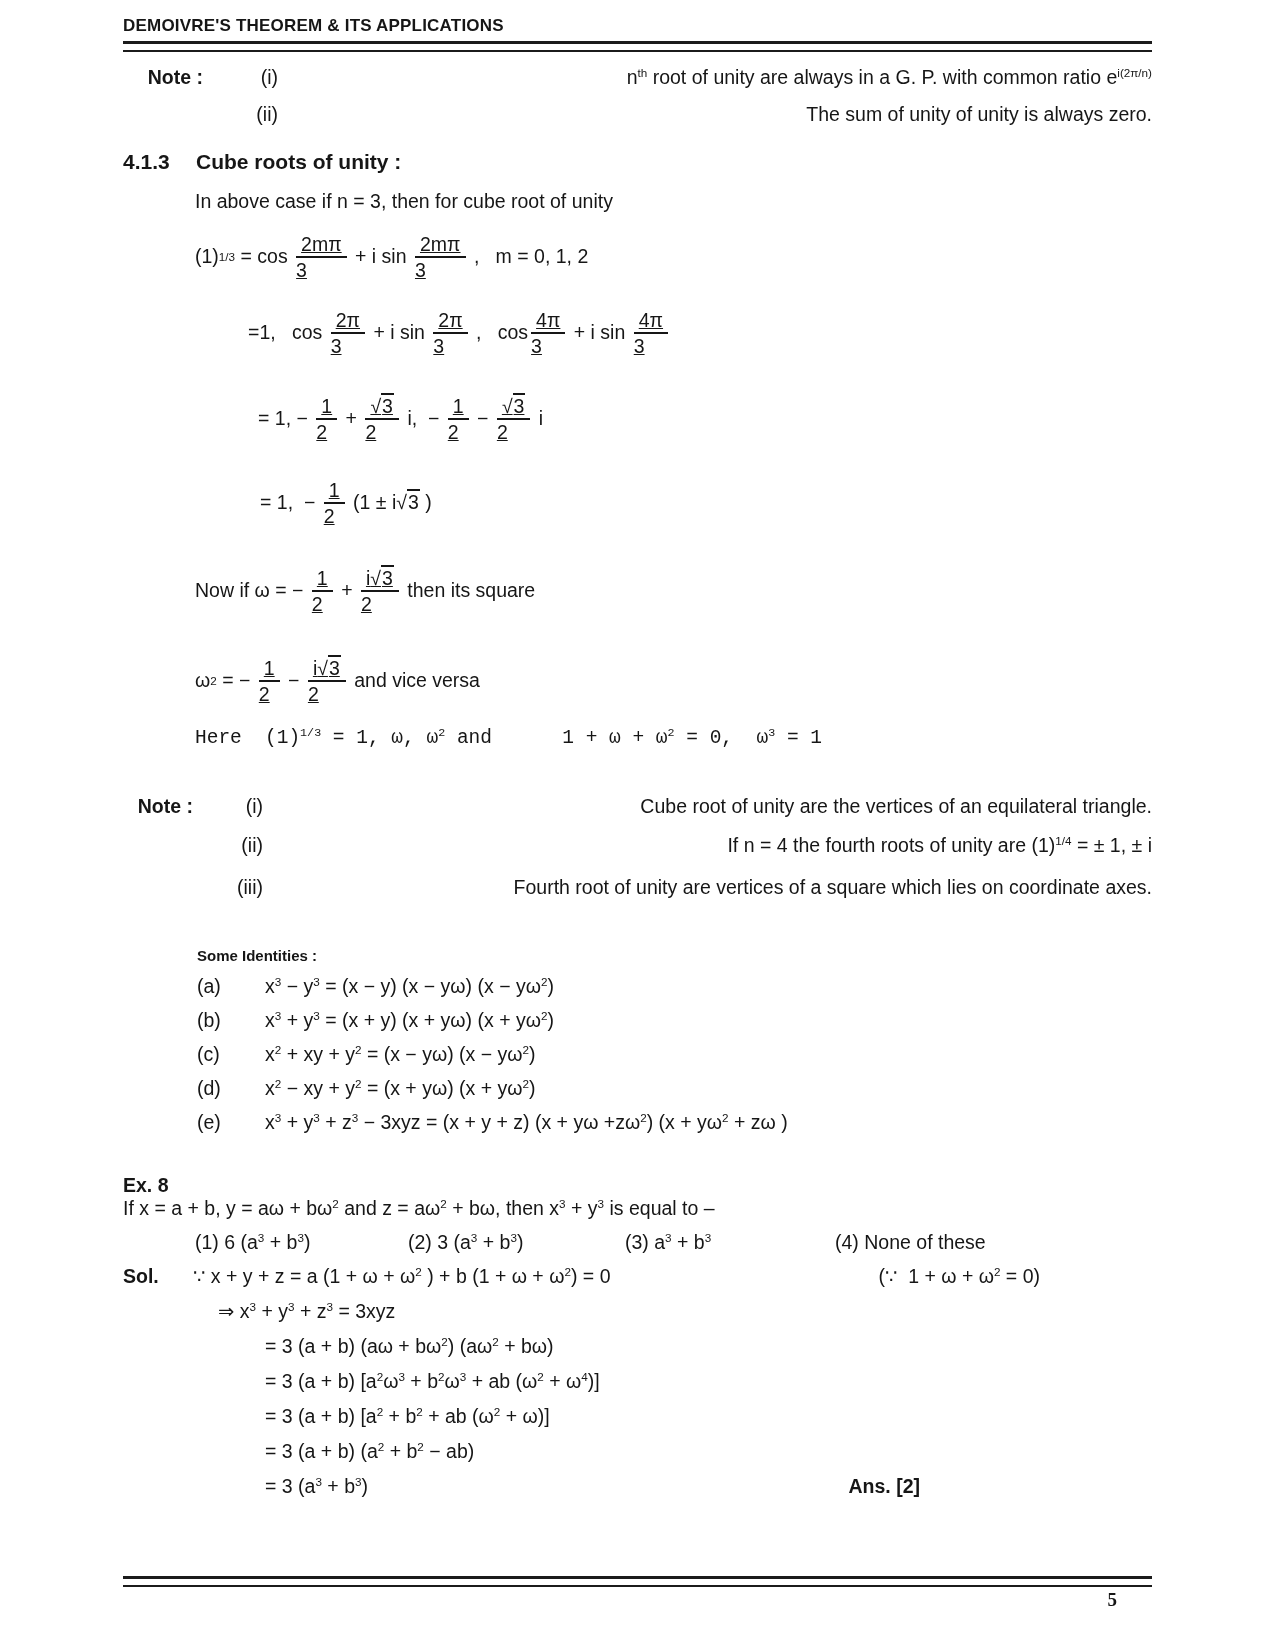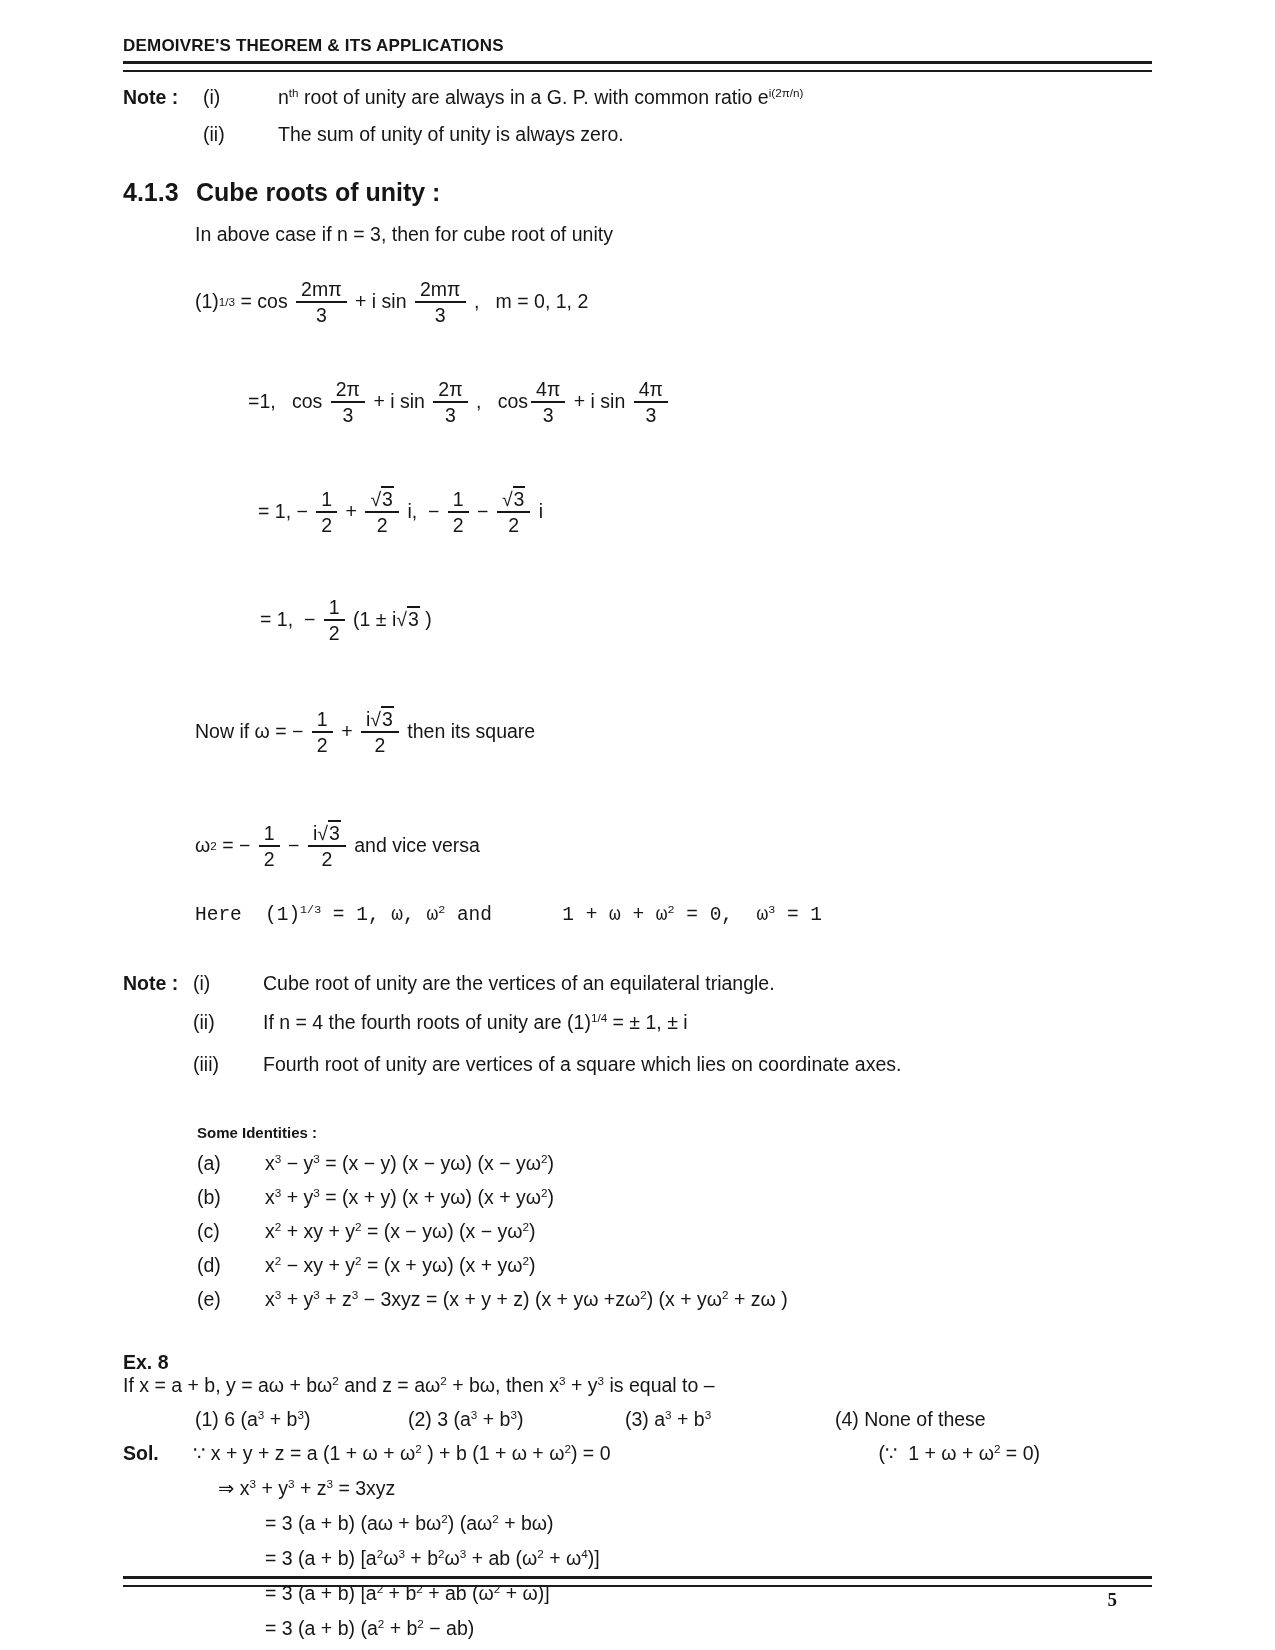--- a/index.html
+++ b/index.html
@@ -1,53 +1,53 @@
 <!DOCTYPE html>
 <html><head>
 <meta charset="utf-8">
 <style>
   html,body{margin:0;padding:0;background:#ffffff;}
   .page{
     position:relative;
     width:1275px;height:1650px;
     background:#ffffff;
     box-sizing:border-box;
-    padding:36px 123px 0 123px;
+    padding:16px 123px 0 123px;
     font-family:"Liberation Sans", sans-serif;
     font-size:19.5px;
     color:#161616;
     overflow:hidden;
   }
   .header-title{font-size:17px;font-weight:bold;letter-spacing:.2px;margin-bottom:5px;}
   .dblrule{height:6px;border-top:3px solid #1b1b1b;border-bottom:2px solid #1b1b1b;}
 
-  .note-line{display:flex;align-items:baseline;}
+  .note-line{display:flex;align-items:baseline;text-align:right;}
   .nb-label{width:80px;flex:none;font-weight:bold;}
   .nb-marker{width:75px;flex:none;}
   .nb-text{flex:1;white-space:pre-wrap;}
   .note2 .nb-label{width:70px;}
   .note2 .nb-marker{width:70px;} .mt14{margin-top:14px;} .mt16{margin-top:16px;}
   .mt19{margin-top:19px;}
   .mt46{margin-top:46px;}
 
-  .sect-head{display:flex;margin-top:32px;font-weight:bold;font-size:25px;}
+  .sect-head{display:flex;margin-top:24px;font-weight:bold;font-size:21px;}
   .sect-num{width:73px;flex:none;}
   .para{margin-top:16px;margin-left:72px;white-space:pre-wrap;}
 
   .mline{display:flex;align-items:center;white-space:pre-wrap;}
   .f1{margin-left:72px;margin-top:20px;}
   .f2{margin-left:125px;margin-top:28px;}
   .f3{margin-left:135px;margin-top:38px;}
   .f4{margin-left:137px;margin-top:36px;}
   .f5{margin-left:72px;margin-top:40px;}
   .f6{margin-left:72px;margin-top:42px;}
   .here-row{display:flex;align-items:baseline;margin-left:72px;margin-top:22px;white-space:pre-wrap;font-family:Liberation Mono, monospace;}
   .here-label{width:70px;flex:none;}
 
-  .frac{display:inline-flex;flex-direction:column;align-items:center;vertical-align:middle;margin:12px 3px;text-align:center;}
+  .frac{display:inline-flex;flex-direction:column;align-items:flex-start;vertical-align:middle;margin:0 3px;text-align:center;text-decoration:underline;}
   .frac .num{display:block;padding:1px 5px 2px;border-bottom:2px solid #161616;line-height:1.05;}
   .frac .den{display:block;padding-top:2px;line-height:1.05;}
   sup{font-size:.6em;line-height:0;}
   .rad{white-space:nowrap;}
   .ovl{border-top:2px solid #161616;padding:0 1px;}
 
   .ident-head{margin-left:74px;margin-top:48px;font-weight:bold;font-size:15px;}
   .ident-row{display:flex;align-items:baseline;margin-left:74px;margin-top:11px;}
   .ident-marker{width:68px;flex:none;}
   .ident-text{flex:1;white-space:pre-wrap;}

